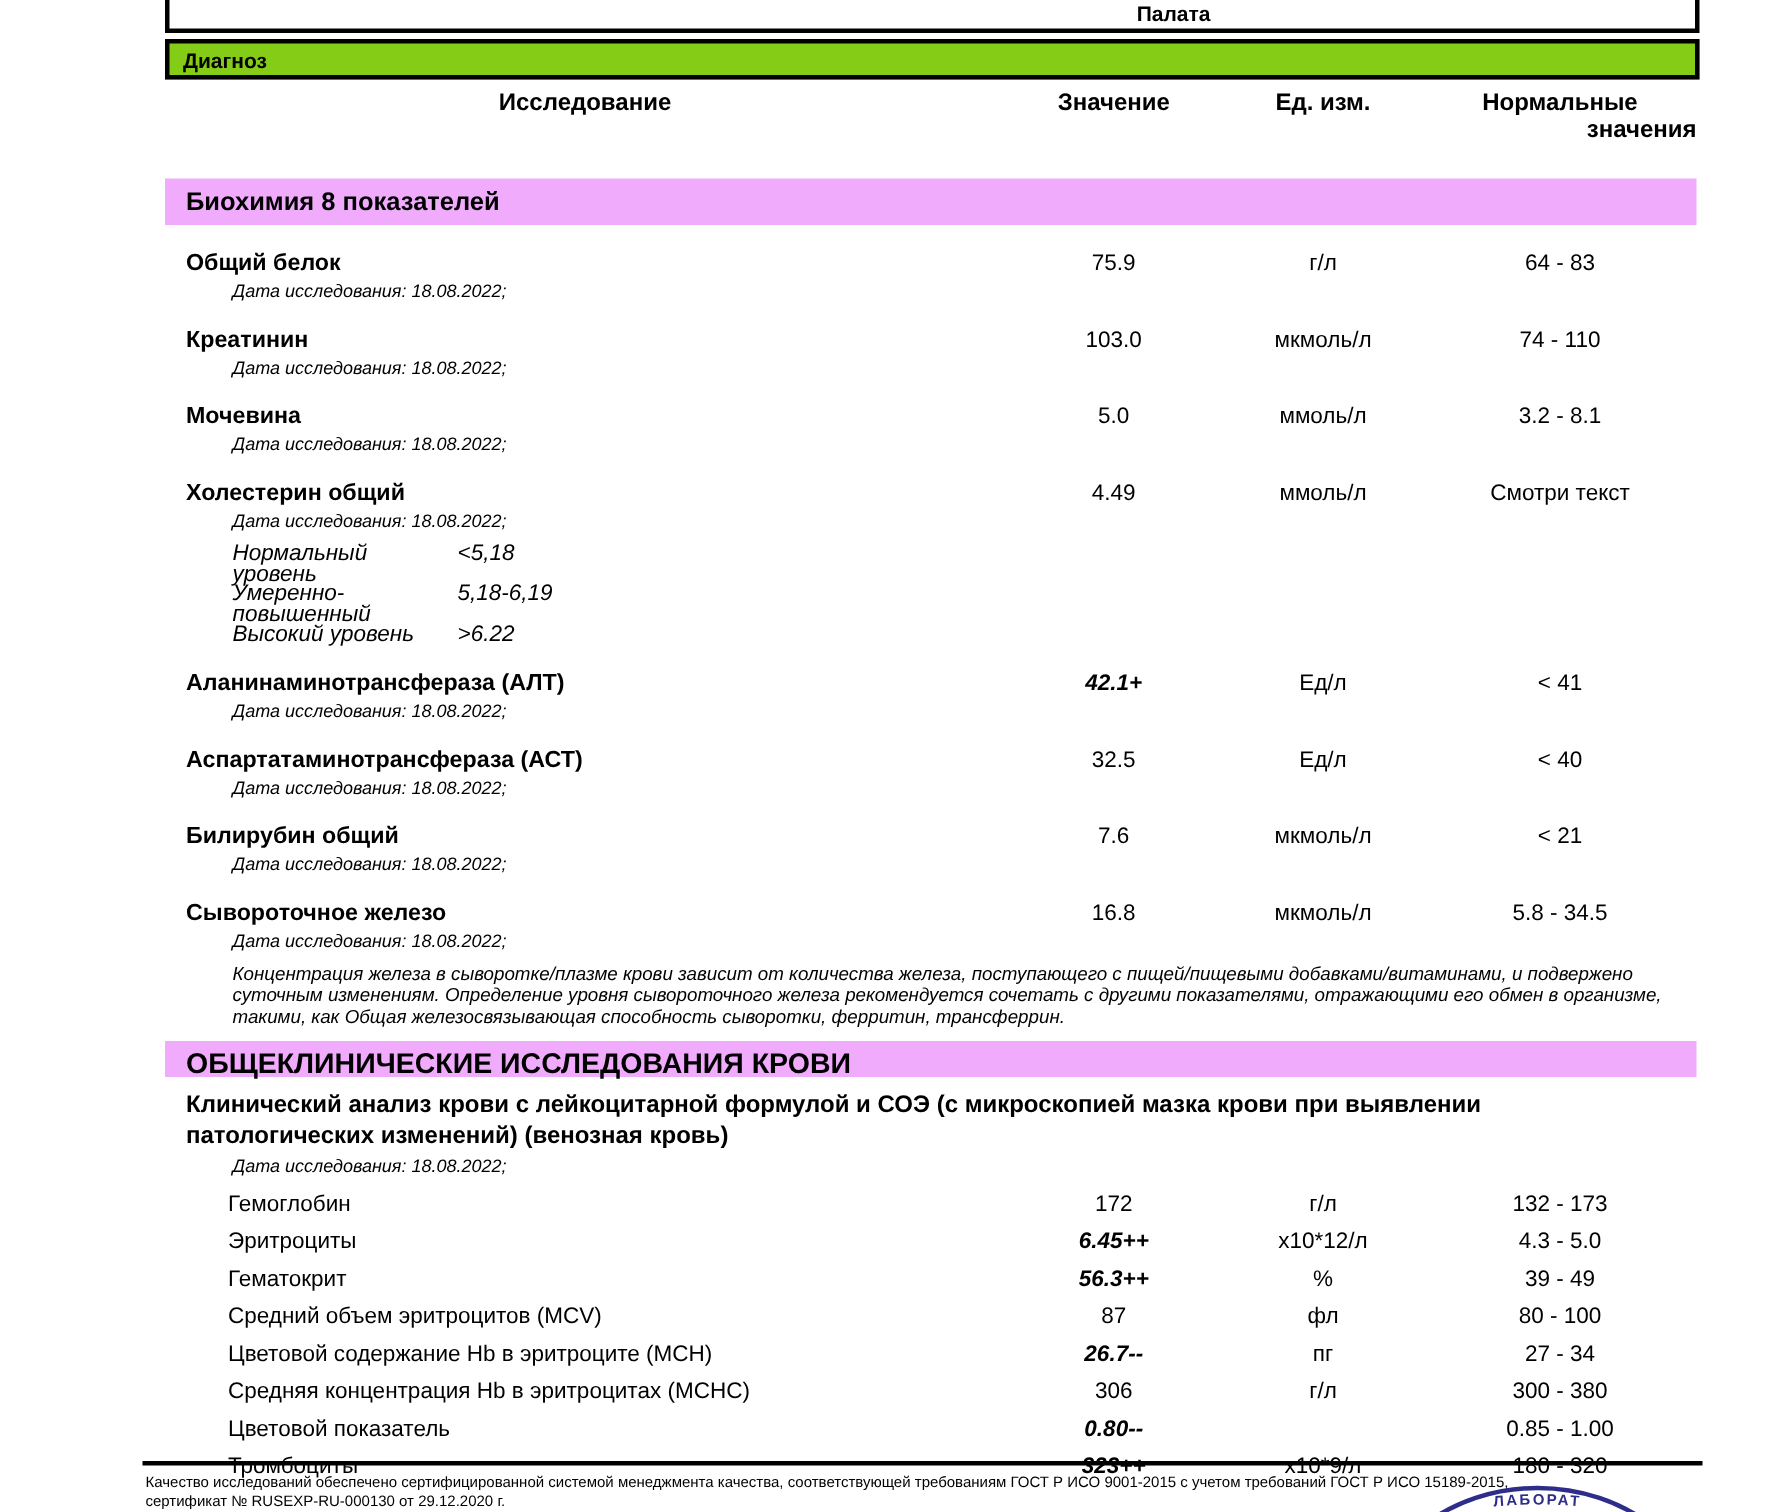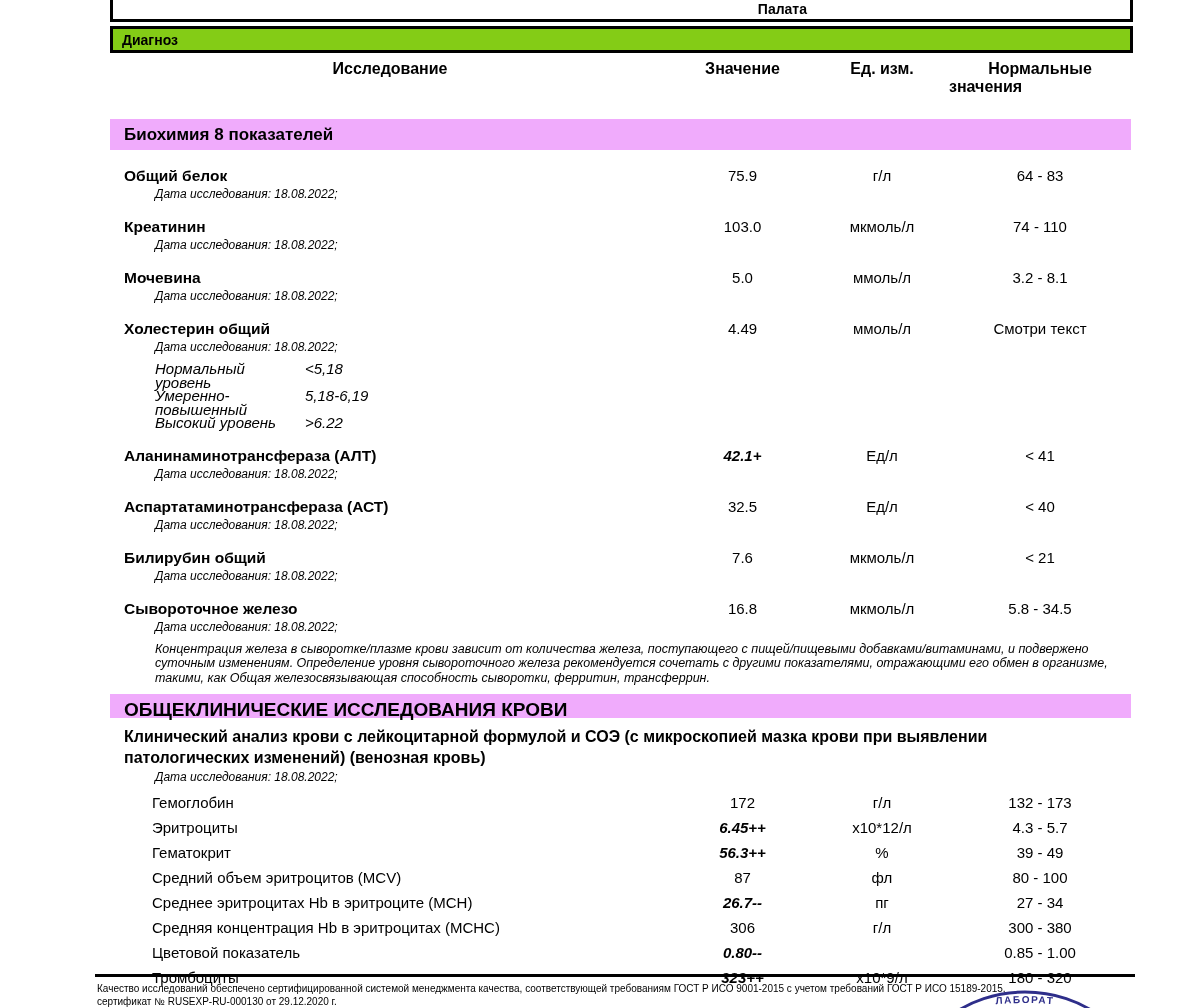--- a/index.html
+++ b/index.html
@@ -13,21 +13,21 @@
     border:3px solid #000;box-sizing:border-box;background:#fff;}
   .ward-label{position:absolute;left:607px;top:0px;width:200px;text-align:right;
     font-weight:bold;font-size:14px;line-height:18px;}
   .diag-box{position:absolute;left:110px;top:26px;width:1023px;height:27px;
     border:3px solid #000;box-sizing:border-box;display:flex;align-items:center;
     padding-left:9px;font-weight:bold;font-size:14px;background:#84cc16;}
   
   .content{position:absolute;left:110px;top:60px;width:1021px;}
   .grid{display:grid;grid-template-columns:560px 145px 134px 182px;}
   .thead .c{font-weight:bold;font-size:16px;text-align:center;line-height:18px;}
-  .thead .c .l2{text-align:left;}
+  .thead .c .l2{text-align:right;}
   .sec{background:#f0abfc;font-weight:bold;}
   .sec1{margin-top:23px;height:31px;line-height:31px;font-size:17px;padding-left:14px;}
   .sec2{margin-top:9px;height:24px;line-height:32px;font-size:19px;padding-left:14px;}
   .brow{margin-top:16px;}
   .bname{font-weight:bold;font-size:15.5px;padding-left:14px;line-height:19px;}
   .val{font-size:15px;text-align:center;line-height:19px;}
   .flag{font-weight:bold;font-style:italic;}
   .date{font-style:italic;font-size:12px;padding-left:45px;margin-top:3px;line-height:13px;}
   .refs{margin-top:8px;padding-left:45px;}
   .refrow{font-style:italic;font-size:15px;line-height:13.5px;display:flex;}
@@ -172,36 +172,36 @@
     <div class="grid">
       <div class="cname">Гемоглобин</div>
       <div class="val">172</div>
       <div class="val">г/л</div>
       <div class="val">132 - 173</div>
     </div>
     <div class="grid">
       <div class="cname">Эритроциты</div>
       <div class="val flag">6.45++</div>
       <div class="val">х10*12/л</div>
-      <div class="val">4.3 - 5.7</div>
+      <div class="val">4.3 - 5.0</div>
     </div>
     <div class="grid">
       <div class="cname">Гематокрит</div>
       <div class="val flag">56.3++</div>
       <div class="val">%</div>
       <div class="val">39 - 49</div>
     </div>
     <div class="grid">
       <div class="cname">Средний объем эритроцитов (MCV)</div>
       <div class="val">87</div>
       <div class="val">фл</div>
       <div class="val">80 - 100</div>
     </div>
     <div class="grid">
-      <div class="cname">Среднее эритроцитах Hb в эритроците (MCH)</div>
+      <div class="cname">Цветовой содержание Hb в эритроците (MCH)</div>
       <div class="val flag">26.7--</div>
       <div class="val">пг</div>
       <div class="val">27 - 34</div>
     </div>
     <div class="grid">
       <div class="cname">Средняя концентрация Hb в эритроцитах (MCHC)</div>
       <div class="val">306</div>
       <div class="val">г/л</div>
       <div class="val">300 - 380</div>
     </div>

